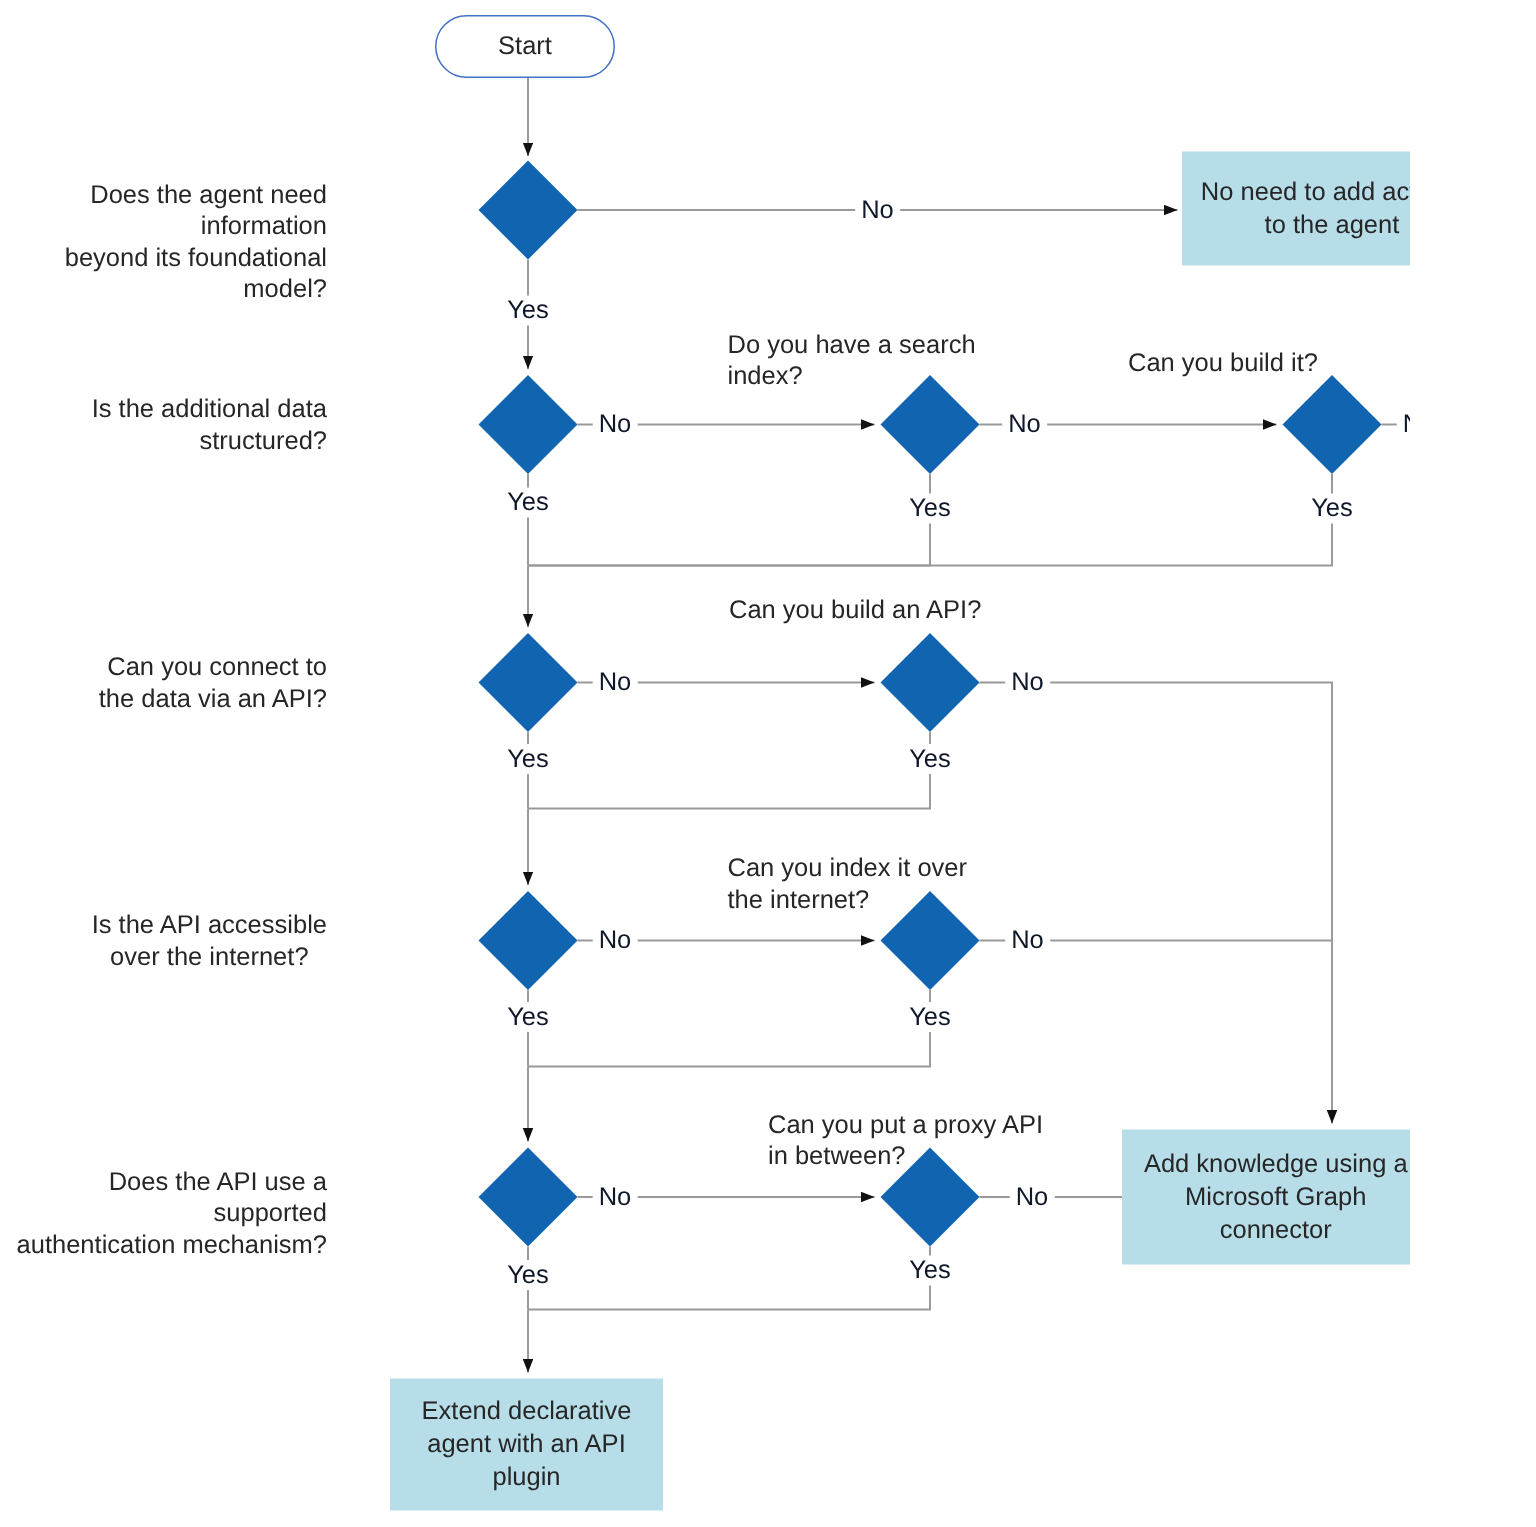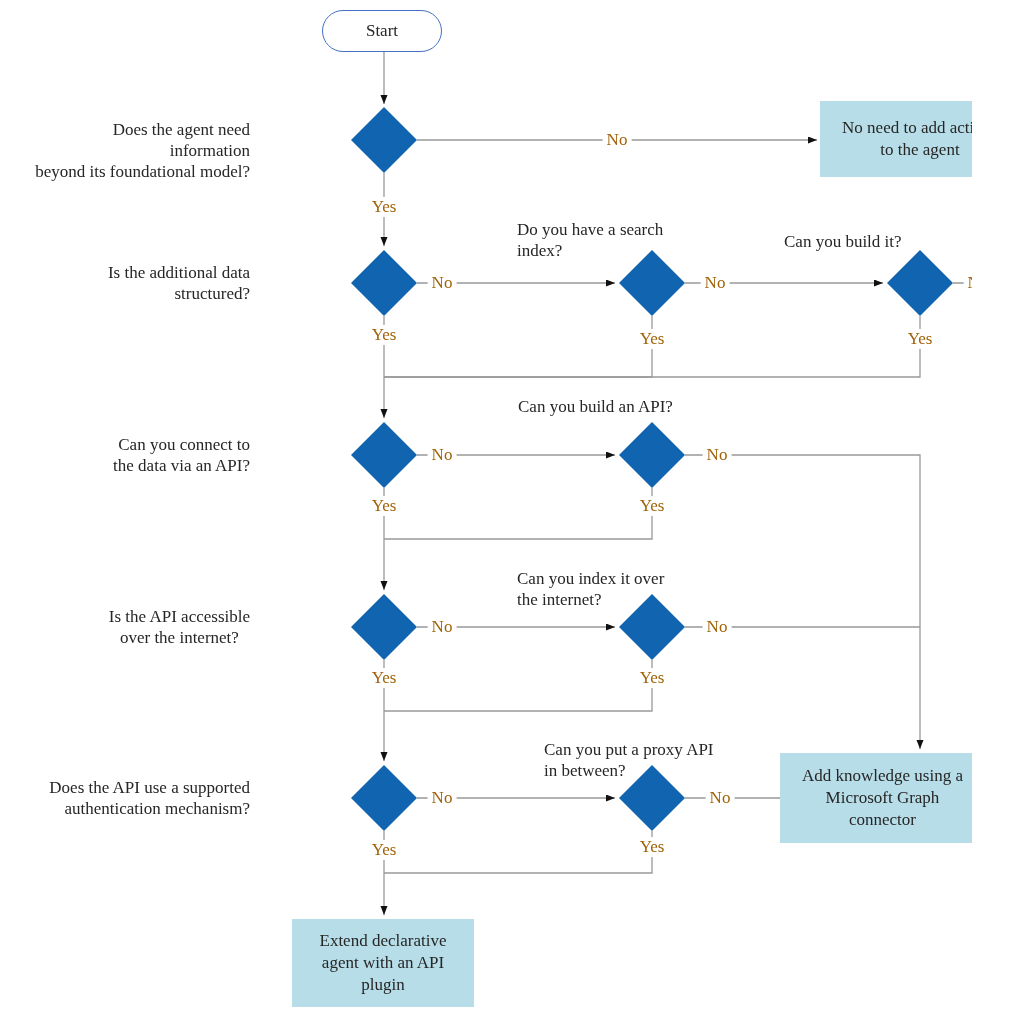--- a/index.html
+++ b/index.html
@@ -1,30 +1,30 @@
 <!DOCTYPE html>
 <html><head>
 <meta charset="utf-8">
 <style>
   html,body{margin:0;padding:0;background:#ffffff;}
   .canvas{
     position:relative;width:940px;height:1018px;background:#ffffff;
-    font-family:Liberation Serif, serif;color:#262626;overflow:hidden;margin-left:32px;
+    font-family:Liberation Sans, sans-serif;color:#262626;overflow:hidden;
   }
   .layer{position:absolute;left:0;top:0;width:1024px;height:1018px;}
   svg.layer{z-index:1;}
   .qlbl{
     position:absolute;z-index:2;font-size:17px;line-height:21px;
     white-space:pre-line;color:#262626;
   }
   .qlbl.right{text-align:right;right:722px;}
   .edge{
     position:absolute;z-index:3;font-size:17px;line-height:18px;
     background:#ffffff;padding:1px 4px;transform:translate(-50%,-50%);
-    color:#a16207;
+    color:#0f172a;
   }
   .box{
     position:absolute;z-index:2;background:#b7dde8;
     display:flex;align-items:center;justify-content:center;
     text-align:center;font-size:17px;line-height:22px;white-space:pre-line;
     color:#262626;
   }
   .start{
     position:absolute;z-index:2;left:290px;top:10px;width:120px;height:42px;
     border:1.6px solid #4472c4;border-radius:21px;background:#ffffff;

